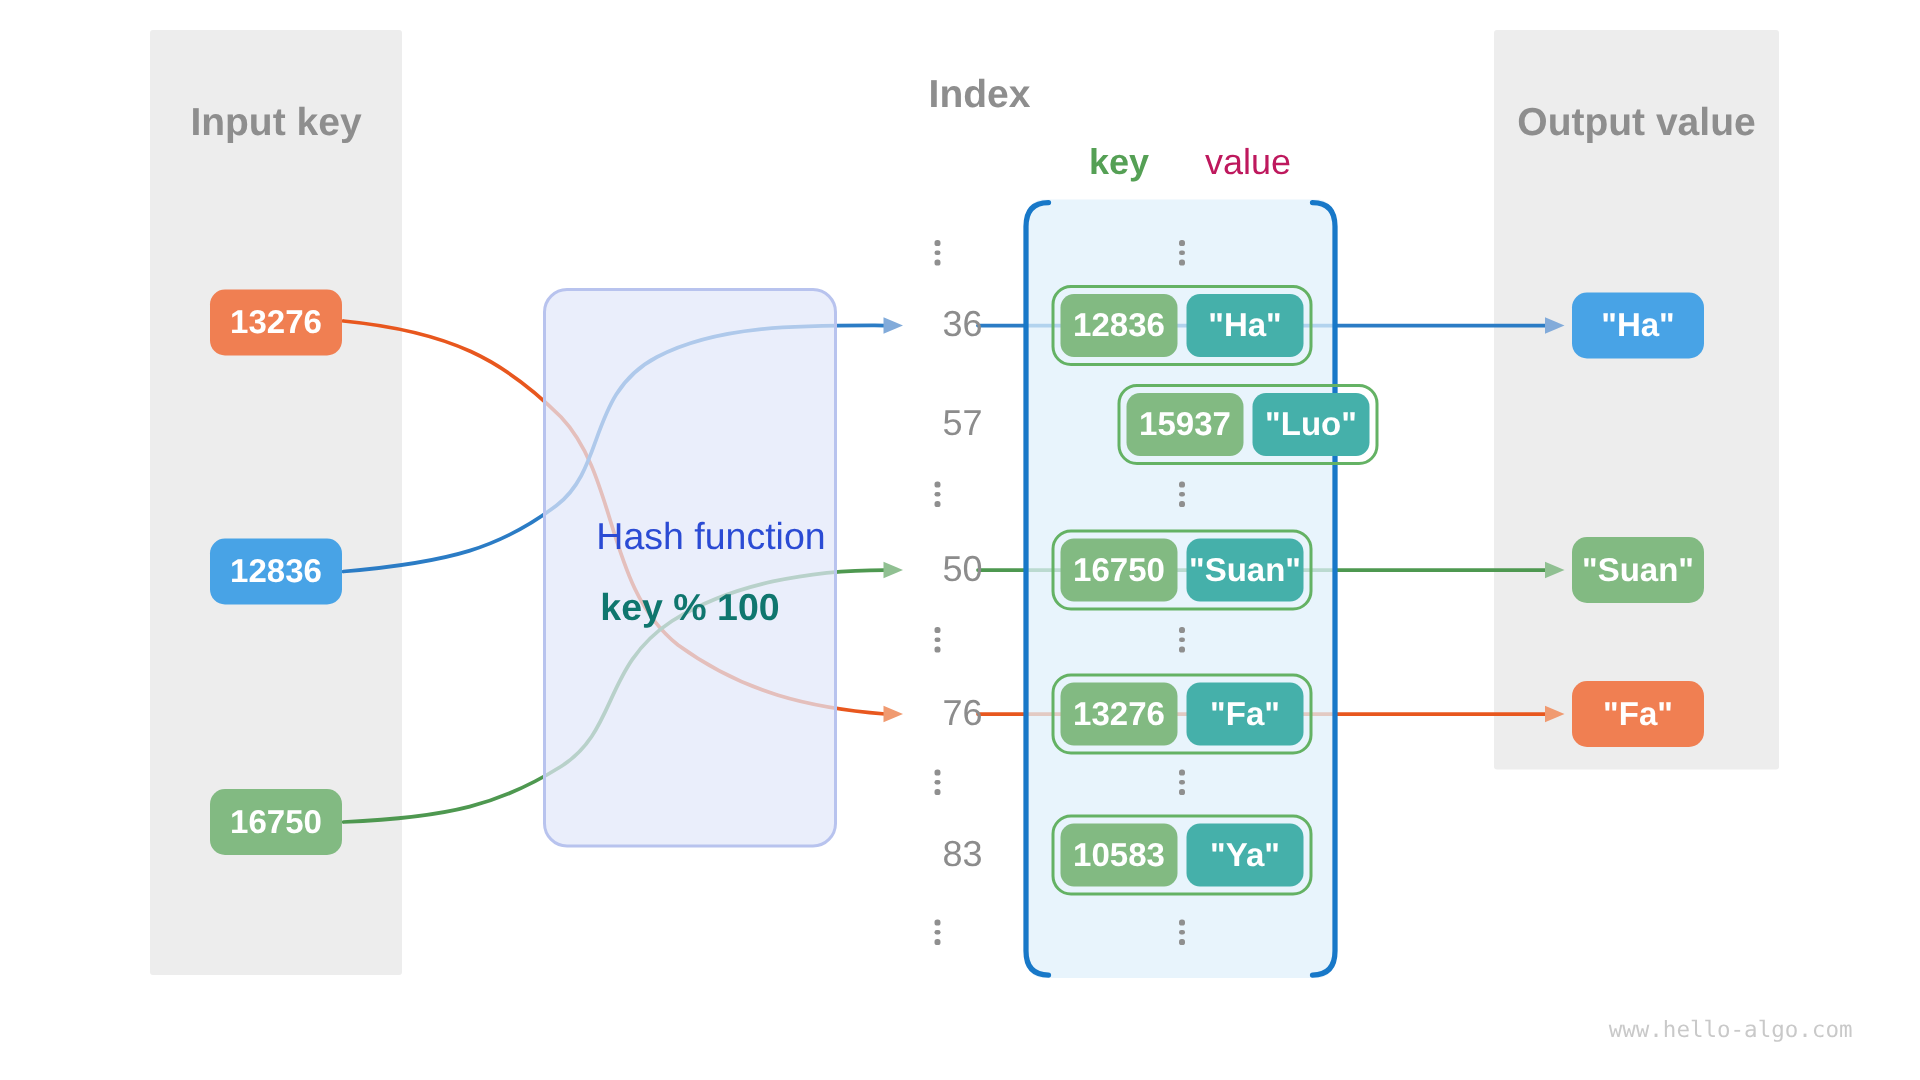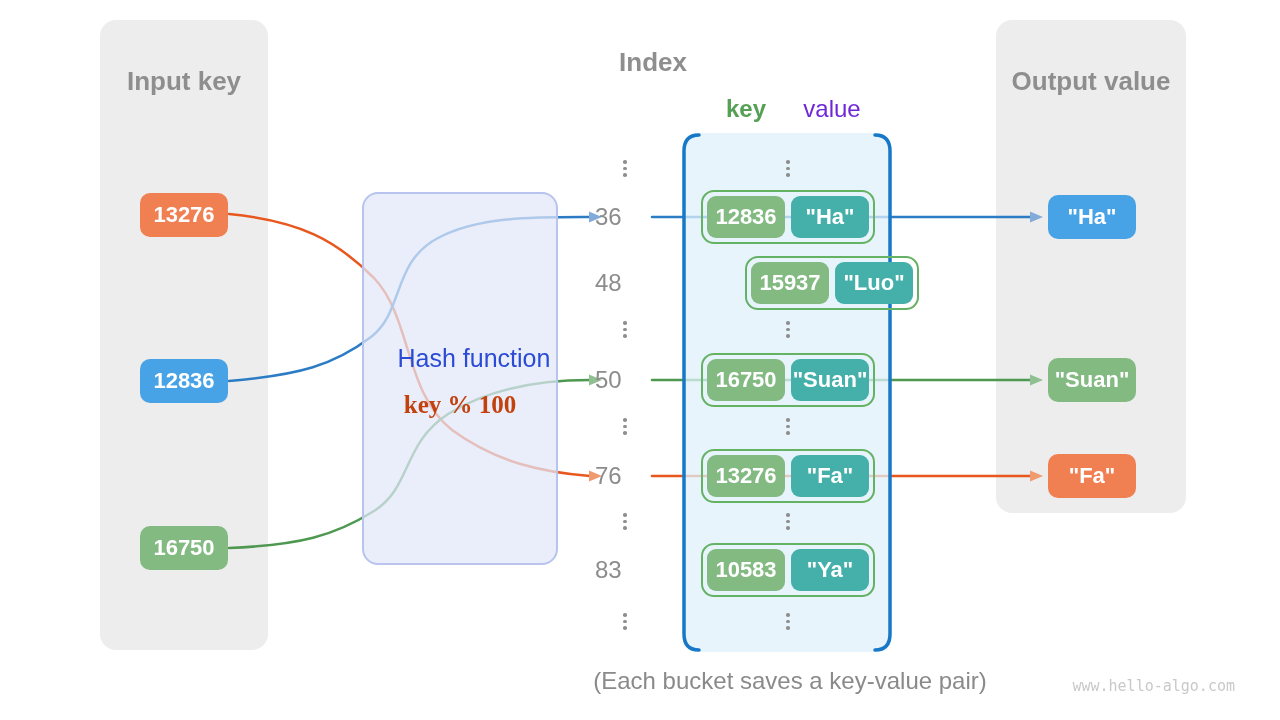--- a/index.html
+++ b/index.html
@@ -1,27 +1,27 @@
 <!DOCTYPE html>
 <html><head>
 <meta charset="utf-8">
 <style>
   html,body{margin:0;padding:0;background:#ffffff;}
   .stage{position:relative;width:1280px;height:720px;overflow:hidden;
          font-family:"Liberation Sans",sans-serif;background:#ffffff;}
-  .panel{position:absolute;background:#EDEDED;border-radius:16px;z-index:0;}
+  .panel{position:absolute;background:#EDEDED;border-radius:2px;z-index:0;}
   .panel-title{position:absolute;width:100%;text-align:center;top:46px;
                font-weight:bold;font-size:26px;color:#8E8E8E;}
   .chip{position:absolute;width:88px;height:44px;border-radius:10px;color:#fff;
         font-weight:bold;font-size:22px;display:flex;align-items:center;
         justify-content:center;z-index:4;}
   .heading{position:absolute;text-align:right;font-weight:bold;font-size:26px;
            color:#8E8E8E;z-index:4;}
   .subheading{position:absolute;text-align:center;font-size:24px;font-weight:500;z-index:4;}
-  .idx{position:absolute;width:60px;text-align:left;font-size:24px;
+  .idx{position:absolute;width:60px;text-align:right;font-size:24px;
        color:#8C8C8C;line-height:32px;z-index:4;}
   .vdots{position:absolute;display:flex;flex-direction:column;gap:3px;
          align-items:center;width:8px;z-index:4;}
   .vdots i{width:3.5px;height:3.5px;border-radius:50%;background:#8F8F8F;display:block;}
   svg.lines{position:absolute;left:0;top:0;z-index:1;pointer-events:none;}
   svg.over{position:absolute;left:0;top:0;z-index:3;pointer-events:none;}
   .hashbox{position:absolute;left:362px;top:192px;width:196px;height:373px;
            background:rgba(226,231,250,0.72);border:2px solid #B8C3EE;
            border-radius:16px;box-sizing:border-box;z-index:2;}
   .hash-title{position:absolute;left:362px;top:342px;width:224px;text-align:center;
@@ -66,43 +66,43 @@
     <path d="M 652 217 L 1030 217" fill="none" stroke-width="2.5" stroke-linecap="round" stroke="#2B7CC5"></path>
     <polygon points="1043,217 1030,211.5 1030,222.5" fill="#82ABDA"></polygon>
     <path d="M 652 380 L 1030 380" fill="none" stroke-width="2.5" stroke-linecap="round" stroke="#4E9850"></path>
     <polygon points="1043,380 1030,374.5 1030,385.5" fill="#90C092"></polygon>
     <path d="M 652 476 L 1030 476" fill="none" stroke-width="2.5" stroke-linecap="round" stroke="#E8571E"></path>
     <polygon points="1043,476 1030,470.5 1030,481.5" fill="#F09A70"></polygon>
   </svg>
 
   <div class="hashbox"></div>
   <div class="hash-title" style="color:#2B4BD4;">Hash function</div>
-  <div class="hash-formula" style="color:#c2410c;font-family:Liberation Serif, serif;">key % 100</div>
+  <div class="hash-formula" style="color:#0f766e;">key % 100</div>
 
   <div class="arrayfill"></div>
   <svg class="over" width="1280" height="720" viewBox="0 0 1280 720">
     <path d="M 699 135 Q 684 135, 684 151 L 684 634 Q 684 650, 699 650" fill="none" stroke-width="3.5" stroke-linecap="round" stroke="#1878C8"></path>
     <path d="M 875 135 Q 890 135, 890 151 L 890 634 Q 890 650, 875 650" fill="none" stroke-width="3.5" stroke-linecap="round" stroke="#1878C8"></path>
   </svg>
 
   <div class="heading" style="left:563px;top:47px;width:124px;">Index</div>
   <div class="subheading" style="left: 712px; top: 95px; width: 68px; color: rgb(85, 160, 85); font-weight: bold;">key</div>
-  <div class="subheading" style="left: 794px; top: 95px; width: 76px; color: #6d28d9;">value</div>
+  <div class="subheading" style="left: 794px; top: 95px; width: 76px; color: #be185d;">value</div>
 
   <div class="chip" style="left: 140px; top: 193px; background-color: rgb(240, 127, 82);">13276</div>
   <div class="chip" style="left: 140px; top: 359px; background-color: rgb(72, 163, 230);">12836</div>
   <div class="chip" style="left: 140px; top: 526px; background-color: rgb(130, 186, 130);">16750</div>
 
   <div class="vdots" style="left:621px;top:160px;">
       <i></i>
       <i></i>
       <i></i>
     </div>
   <div class="idx" style="left:595px;top:201px;">36</div>
-  <div class="idx" style="left:595px;top:267px;">48</div>
+  <div class="idx" style="left:595px;top:267px;">57</div>
   <div class="vdots" style="left:621px;top:321px;">
       <i></i>
       <i></i>
       <i></i>
     </div>
   <div class="idx" style="left:595px;top:364px;">50</div>
   <div class="vdots" style="left:621px;top:418px;">
       <i></i>
       <i></i>
       <i></i>
@@ -164,16 +164,15 @@
   </div>
   <div class="bucket" style="top: 543px; border-color: rgb(100, 178, 100);">
     <div class="k" style="background-color: rgb(130, 186, 130);">10583</div>
     <div class="v" style="background-color: rgb(69, 176, 170);">"Ya"</div>
   </div>
 
   <div class="chip" style="left: 1048px; top: 195px; background-color: rgb(72, 163, 230);">"Ha"</div>
   <div class="chip" style="left: 1048px; top: 358px; background-color: rgb(130, 186, 130);">"Suan"</div>
   <div class="chip" style="left: 1048px; top: 454px; background-color: rgb(240, 127, 82);">"Fa"</div>
 
-  <div class="caption">(Each bucket saves a key-value pair)</div>
   <div class="watermark">www.hello-algo.com</div>
 
 </div>
 
 </body></html>

